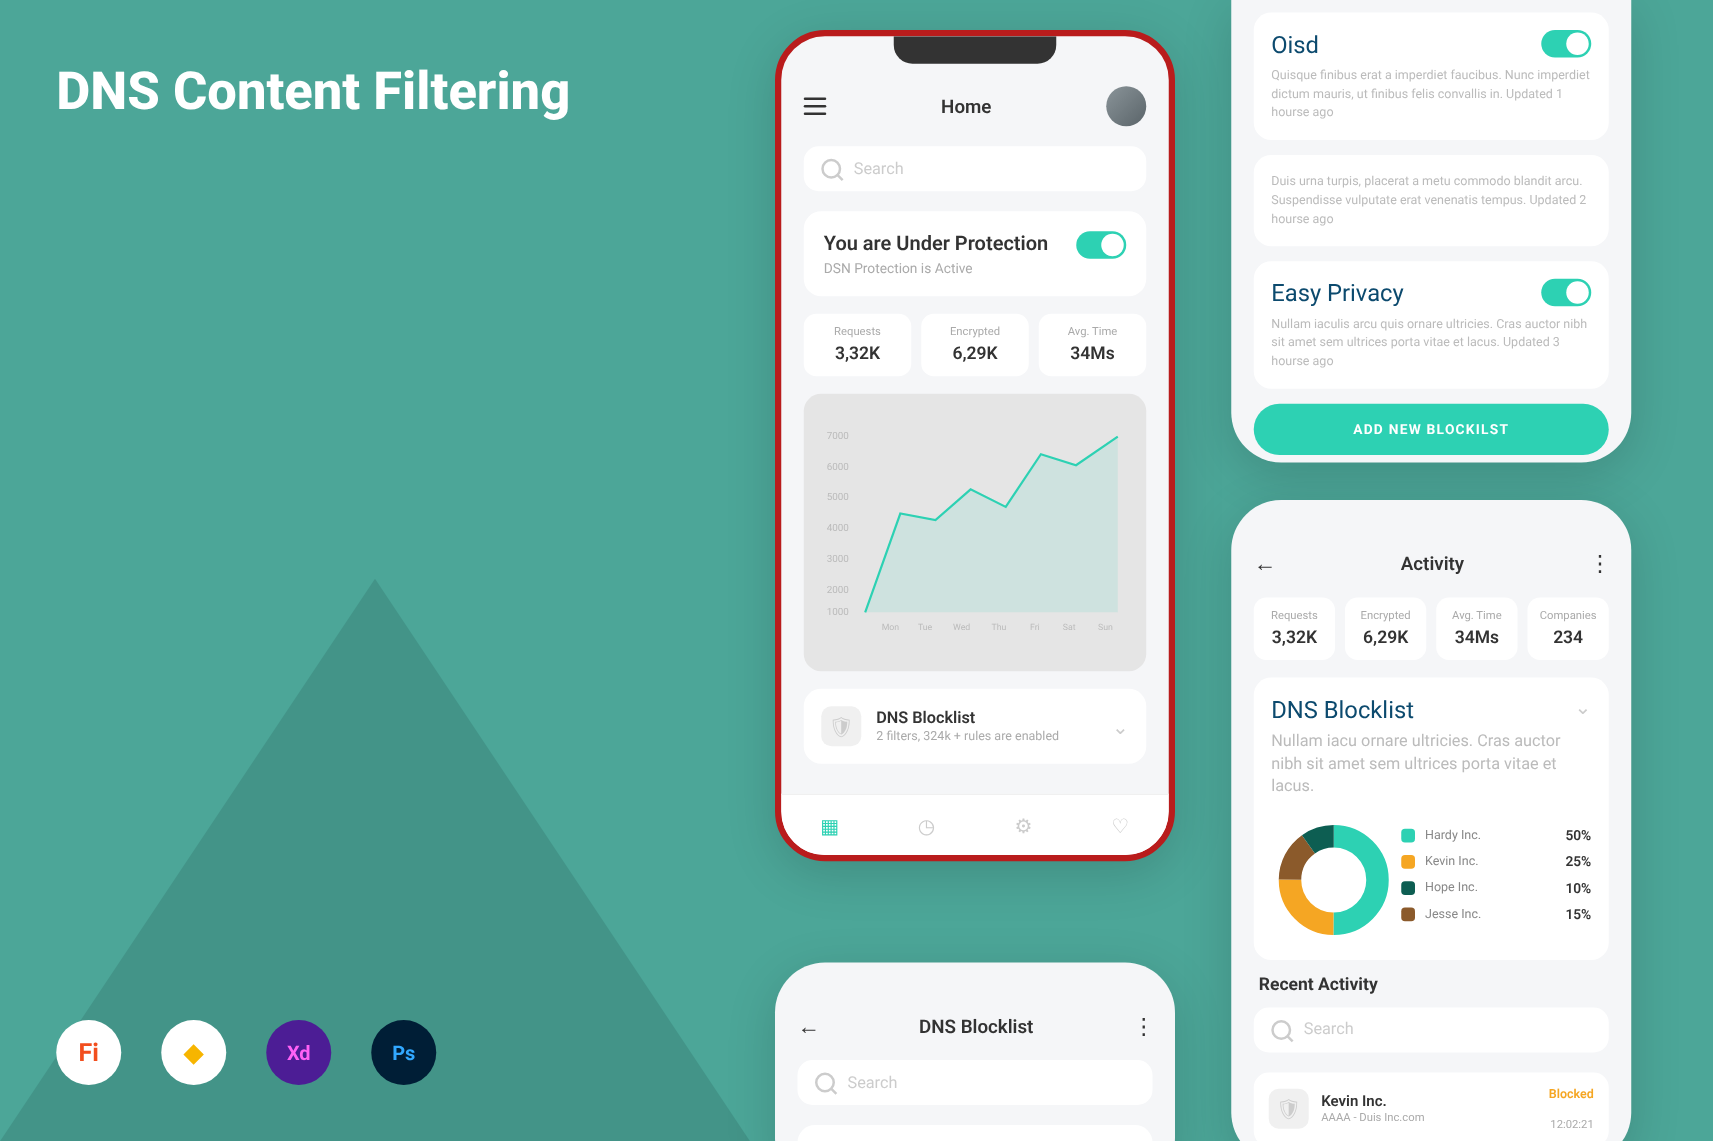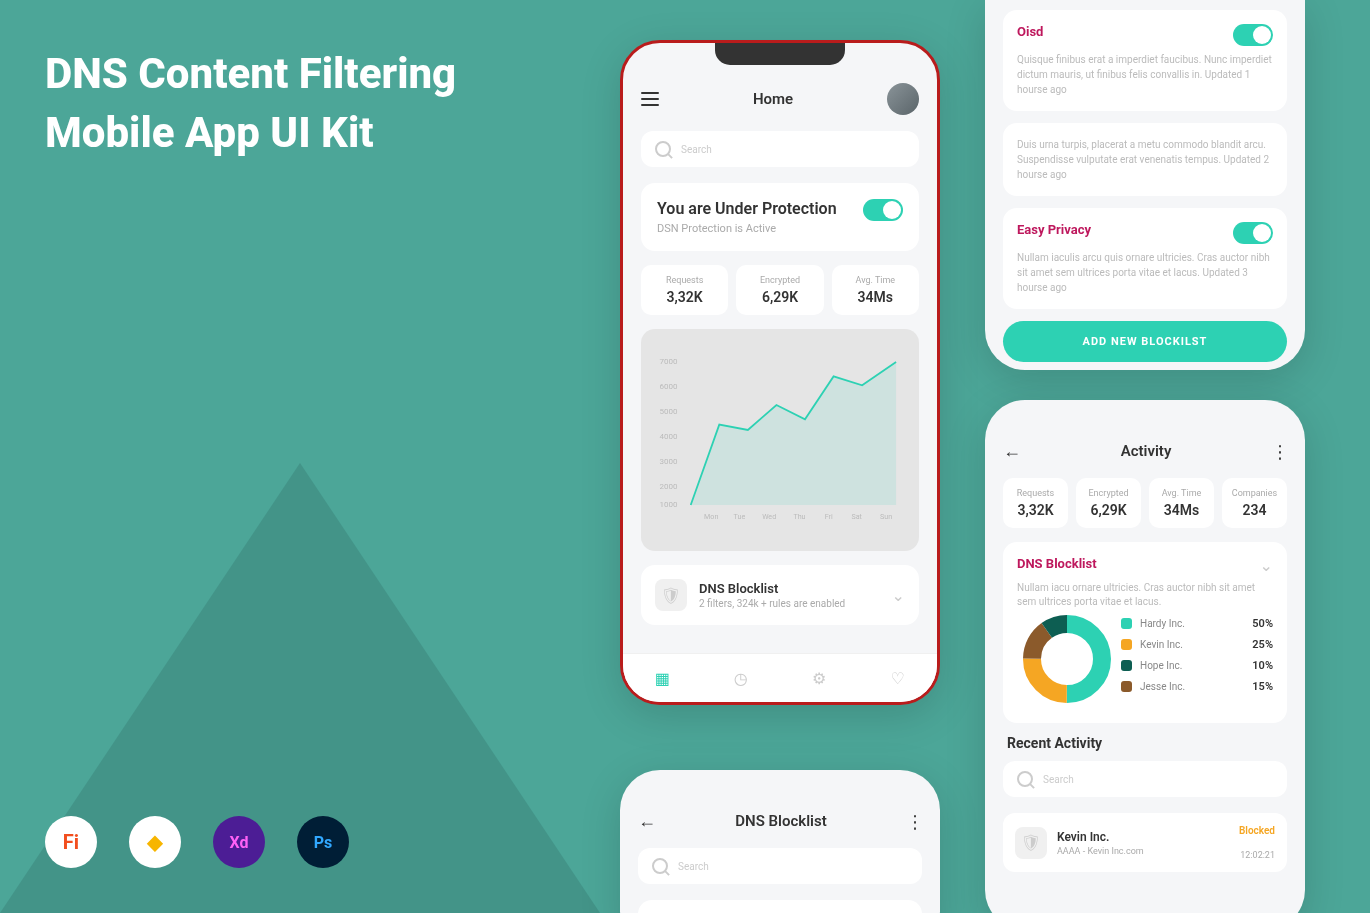--- a/index.html
+++ b/index.html
@@ -2,37 +2,37 @@
 <html><head>
 <meta charset="utf-8">
 <style>
 * { margin: 0; padding: 0; box-sizing: border-box; font-family: -apple-system, BlinkMacSystemFont, 'Segoe UI', Roboto, sans-serif; }
 body { background: #4ca698; width: 1370px; height: 913px; position: relative; overflow: hidden; }
 .bg-triangle { position: absolute; left: 0; bottom: 0; width: 0; height: 0; border-left: 300px solid transparent; border-right: 300px solid transparent; border-bottom: 450px solid #439488; }
 .title { position: absolute; top: 45px; left: 45px; color: #fff; font-weight: 800; font-size: 42px; line-height: 1.4; }
 .tool-icons { position: absolute; bottom: 45px; left: 45px; display: flex; gap: 32px; }
 .tool-icon { width: 52px; height: 52px; border-radius: 50%; background: #fff; display: flex; align-items: center; justify-content: center; font-size: 20px; font-weight: bold; }
 .phone { position: absolute; background: #f5f6f8; border-radius: 40px; box-shadow: 0 10px 40px rgba(0,0,0,0.15); overflow: hidden; }
-.phone-1 { top: 40px; left: 620px; width: 320px; height: 665px; border: 3px solid #b91c1c; }
+.phone-1 { top: 24px; left: 620px; width: 320px; height: 665px; border: 5px solid #b91c1c; }
 .phone-2 { top: 0; left: 985px; width: 320px; height: 370px; border-radius: 0 0 40px 40px; padding-top: 0; }
 .phone-3 { top: 400px; left: 985px; width: 320px; height: 530px; }
 .phone-4 { top: 770px; left: 620px; width: 320px; height: 180px; }
 .notch { position: absolute; top: 0; left: 50%; transform: translateX(-50%); width: 130px; height: 22px; background: #333; border-radius: 0 0 15px 15px; }
 .phone-inner { padding: 40px 18px 18px; height: 100%; overflow: hidden; }
 .header { display: flex; align-items: center; justify-content: space-between; margin-bottom: 16px; }
 .hamburger { display: flex; flex-direction: column; gap: 4px; cursor: pointer; }
 .hamburger span { width: 18px; height: 2px; background: #333; border-radius: 1px; }
 .header-title { font-size: 15px; font-weight: 600; color: #333; }
 .avatar { width: 32px; height: 32px; border-radius: 50%; background: linear-gradient(135deg, #8a9499, #5a6469); }
 .back-arrow { font-size: 18px; color: #333; cursor: pointer; }
 .dots { font-size: 18px; color: #333; cursor: pointer; letter-spacing: -2px; }
 .search-box { background: #fff; border-radius: 12px; padding: 10px 14px; display: flex; align-items: center; gap: 10px; margin-bottom: 16px; }
 .search-icon { width: 16px; height: 16px; border: 2px solid #ccc; border-radius: 50%; position: relative; }
 .search-icon::after { content: ''; position: absolute; width: 6px; height: 2px; background: #ccc; bottom: -2px; right: -4px; transform: rotate(45deg); }
-.search-text { color: #ccc; font-size: 10px; }
+.search-text { color: #ccc; font-size: 13px; }
 .protection-card { background: #fff; border-radius: 14px; padding: 16px; margin-bottom: 14px; }
 .protection-head { display: flex; justify-content: space-between; align-items: flex-start; }
 .protection-title { font-size: 16px; font-weight: 600; color: #333; }
 .protection-sub { font-size: 11px; color: #aaa; margin-top: 4px; }
 .toggle { width: 40px; height: 22px; border-radius: 11px; position: relative; cursor: pointer; }
 .toggle.on { background: #2dd1b3; }
 .toggle.off { background: #ddd; }
 .toggle::after { content: ''; position: absolute; width: 18px; height: 18px; border-radius: 50%; background: #fff; top: 2px; }
 .toggle.on::after { right: 2px; }
 .toggle.off::after { left: 2px; }
@@ -46,25 +46,25 @@
 .shield-icon { width: 32px; height: 32px; background: #f0f0f0; border-radius: 8px; display: flex; align-items: center; justify-content: center; color: #ccc; font-size: 16px; }
 .blocklist-info { flex: 1; }
 .blocklist-title { font-size: 13px; font-weight: 600; color: #333; }
 .blocklist-sub { font-size: 10px; color: #aaa; margin-top: 2px; }
 .chevron { color: #ccc; font-size: 16px; }
 .nav-bar { position: absolute; bottom: 0; left: 0; right: 0; background: #fff; padding: 14px 0; display: flex; justify-content: space-around; border-top: 1px solid #f0f0f0; }
 .nav-icon { width: 20px; height: 20px; display: flex; align-items: center; justify-content: center; color: #ccc; cursor: pointer; }
 .nav-icon.active { color: #2dd1b3; }
 .list-card { background: #fff; border-radius: 14px; padding: 14px; margin-bottom: 12px; }
 .list-head { display: flex; justify-content: space-between; align-items: flex-start; margin-bottom: 6px; }
-.list-title { font-size: 13px; font-weight: 700; color: #be185d; }
+.list-title { font-size: 19px; font-weight: 400; color: #0c4a6e; }
 .list-desc { font-size: 10px; color: #bbb; line-height: 1.5; }
 .add-btn { background: #2dd1b3; color: #fff; text-align: center; padding: 14px; border-radius: 25px; font-size: 11px; font-weight: 700; letter-spacing: 1px; cursor: pointer; margin-top: 8px; }
 .section-title { font-size: 14px; font-weight: 700; color: #333; margin: 12px 4px 10px; }
-.section-desc { font-size: 10px; color: #bbb; line-height: 1.4; }
+.section-desc { font-size: 13px; color: #bbb; margin-bottom: 14px; line-height: 1.4; }
 .donut-row { display: flex; gap: 4px; align-items: center; }
 .donut-svg { width: 100px; height: 100px; }
 .legend { flex: 1; }
 .legend-row { display: flex; align-items: center; justify-content: space-between; margin-bottom: 8px; }
 .legend-left { display: flex; align-items: center; gap: 8px; }
 .legend-dot { width: 11px; height: 11px; border-radius: 3px; }
 .legend-name { font-size: 10px; color: #888; }
 .legend-val { font-size: 11px; font-weight: 600; color: #333; }
 .activity-card { background: #fff; border-radius: 12px; padding: 12px; display: flex; align-items: center; gap: 10px; }
 .activity-info { flex: 1; }
@@ -75,21 +75,20 @@
 .activity-time { font-size: 9px; color: #aaa; margin-top: 14px; }
 .phone-2 .phone-inner { padding-top: 10px; }
 </style>
 </head>
 <body>
 
 <div class="bg-triangle"></div>
 
 <div class="title">
   <div>DNS Content Filtering</div>
-  <div>Mobile App UI Kit</div>
 </div>
 
 <div class="tool-icons">
   <div class="tool-icon" style="color:#f24e1e">Fi</div>
   <div class="tool-icon" style="color:#f7b500">◆</div>
   <div class="tool-icon" style="background:#4c1d95;color:#ff61f6;font-size:16px">Xd</div>
   <div class="tool-icon" style="background:#001e36;color:#31a8ff;font-size:16px">Ps</div>
 </div>
 
 <div class="phone phone-1">
@@ -263,21 +262,21 @@
     </div>
     <div class="section-title">Recent Activity</div>
     <div class="search-box">
       <div class="search-icon"></div>
       <div class="search-text">Search</div>
     </div>
     <div class="activity-card">
       <div class="shield-icon">🛡</div>
       <div class="activity-info">
         <div class="activity-name">Kevin Inc.</div>
-        <div class="activity-sub">AAAA - Kevin Inc.com</div>
+        <div class="activity-sub">AAAA - Duis Inc.com</div>
       </div>
       <div class="activity-right">
         <div class="activity-status">Blocked</div>
         <div class="activity-time">12:02:21</div>
       </div>
     </div>
   </div>
 </div>
 
 <div class="phone phone-4">

